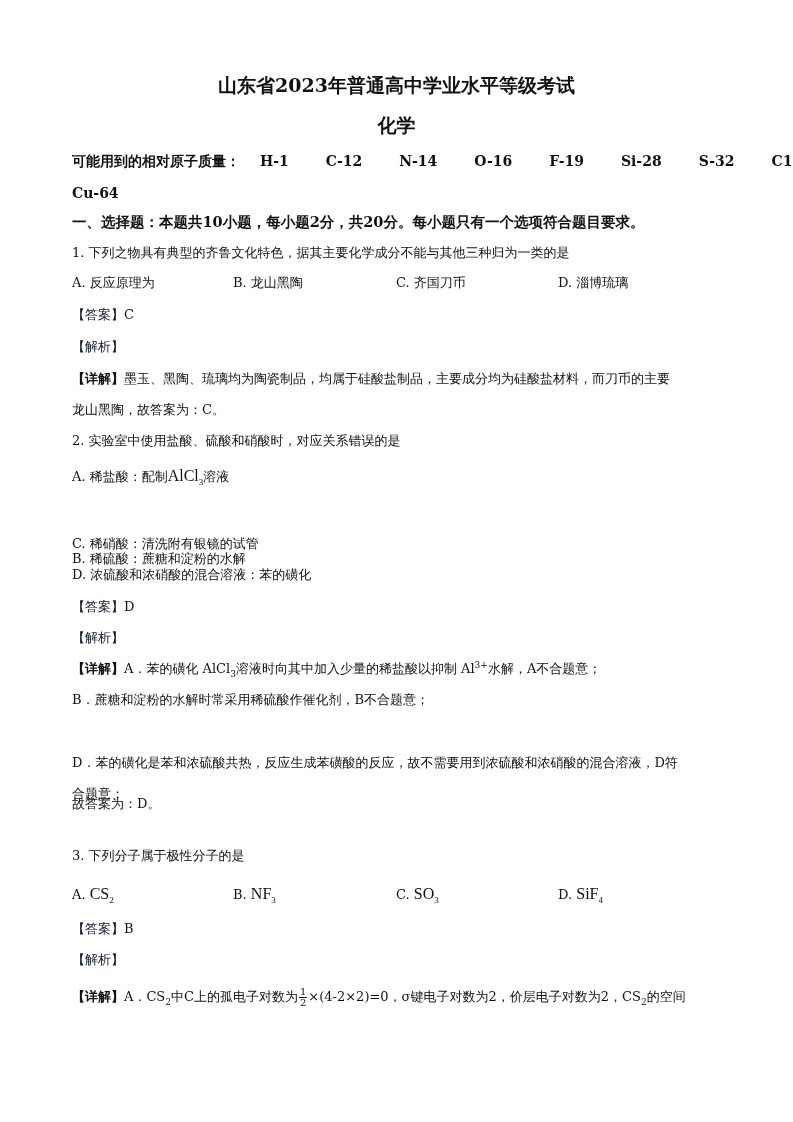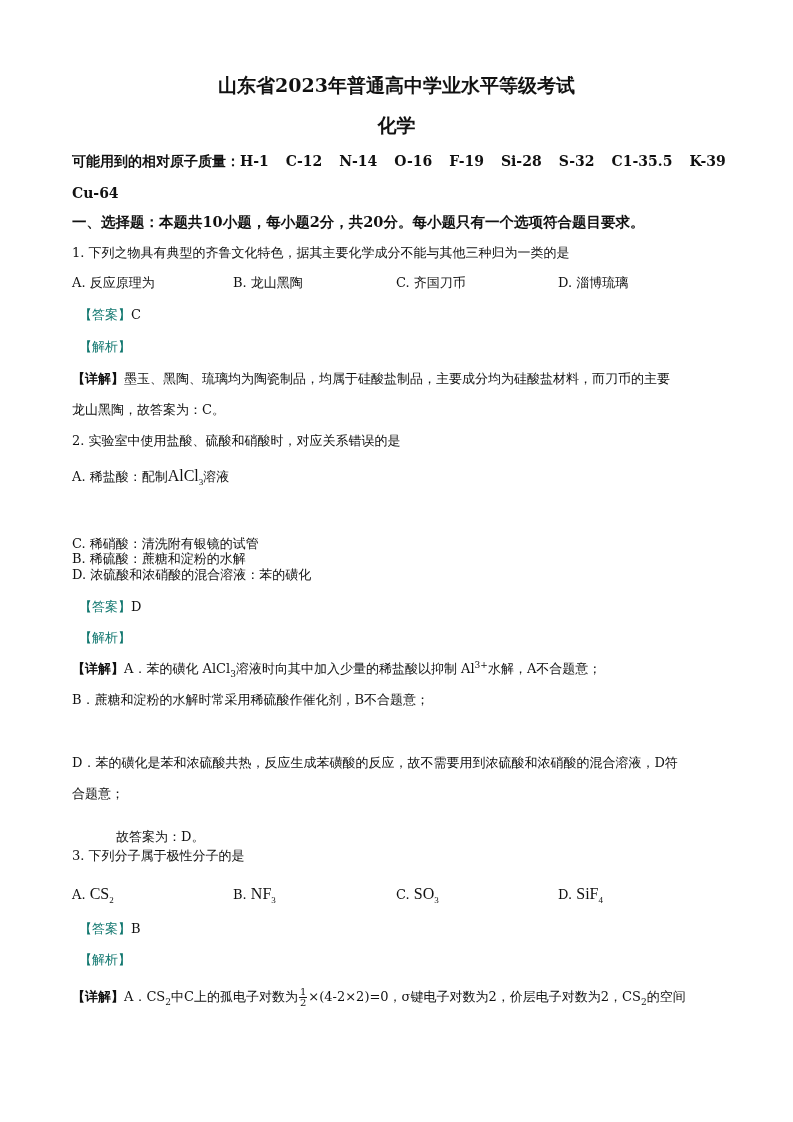--- a/index.html
+++ b/index.html
@@ -45,27 +45,27 @@
       width: 793px;
       text-align: center;
       font-weight: bold;
       font-size: 19px;
       line-height: 24px;
     }
     .masses {
       font-weight: bold;
       font-size: 14px;
     }
-    .masses .item { margin-right: 17px; }
+    .masses .item { margin-right: 17px; margin-left: 20px; }
     .masses .item:last-child { margin-right: 0; }
     .section {
       font-weight: bold;
       font-size: 14.5px;
     }
-    .blue { color: #0f766e; margin-left: 7px; }
+    .blue { color: #0f172a; }
     .tag-bold { font-weight: bold; }
     .opt-row {
       position: absolute;
       left: 72px;
       width: 660px;
       height: 18px;
       font-size: 13px;
       line-height: 18px;
     }
     .opt {
@@ -150,21 +150,21 @@
   <div class="line" style="top:599px;">
     <span class="blue">【答案】</span><span>D</span>
   </div>
   <div class="line blue" style="top:630px;">【解析】</div>
   <div class="line" style="top:661px;">
     <span class="tag-bold">【详解】</span><span>A．苯的磺化 AlCl</span><sub>3</sub><span>溶液时向其中加入少量的稀盐酸以抑制 Al</span><sup>3+</sup><span>水解，A不合题意；</span>
   </div>
   <div class="line" style="top:692px;">B．蔗糖和淀粉的水解时常采用稀硫酸作催化剂，B不合题意；</div>
   <div class="line" style="top:755px;text-align:right;">D．苯的磺化是苯和浓硫酸共热，反应生成苯磺酸的反应，故不需要用到浓硫酸和浓硝酸的混合溶液，D符</div>
   <div class="line" style="top:786px;">合题意；</div>
-  <div class="line" style="top:829px;margin-left:44px;">故答案为：D。</div>
+  <div class="line" style="top:796px;">故答案为：D。</div>
 
   <div class="line" style="top:848px;">
     <span>3.</span>
     <span>下列分子属于极性分子的是</span>
   </div>
   <div class="opt-row" style="top:883px; height:22px; line-height:22px;">
     <span class="opt opt-a"><span>A.</span> <span class="formula"><span>CS</span><sub>2</sub></span></span>
     <span class="opt opt-b"><span>B.</span> <span class="formula"><span>NF</span><sub>3</sub></span></span>
     <span class="opt opt-c"><span>C.</span> <span class="formula"><span>SO</span><sub>3</sub></span></span>
     <span class="opt opt-d"><span>D.</span> <span class="formula"><span>SiF</span><sub>4</sub></span></span>

